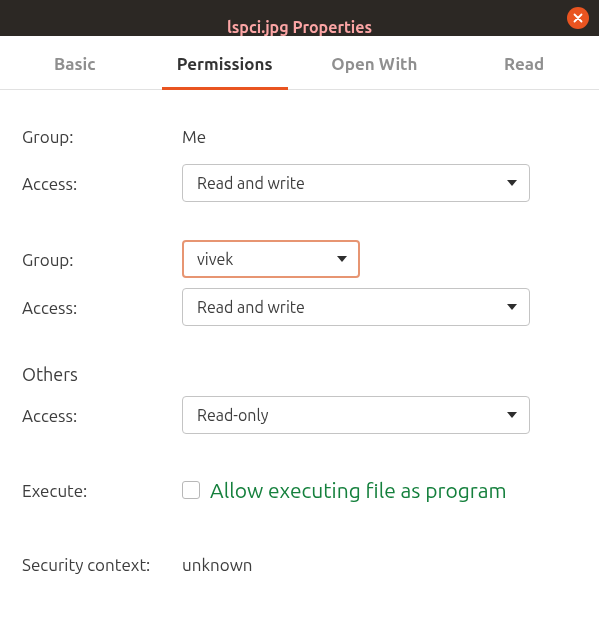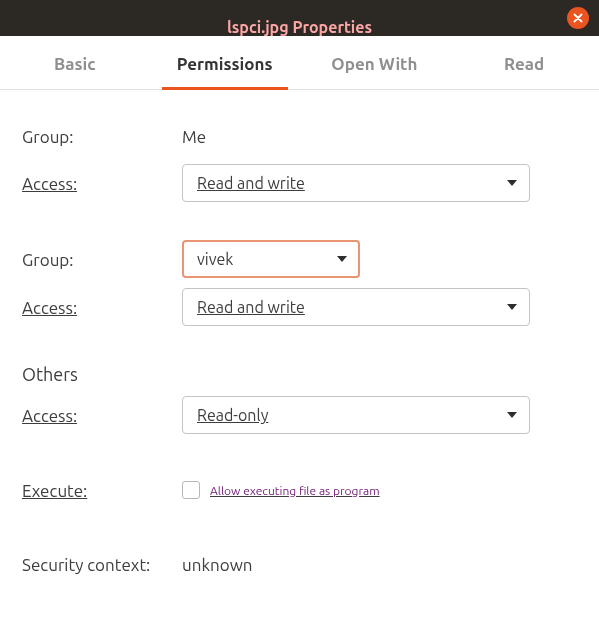--- a/index.html
+++ b/index.html
@@ -69,21 +69,21 @@
   .content {
     padding: 28px 22px 20px 22px;
   }
   .row {
     display: flex;
     align-items: center;
     margin-bottom: 18px;
     min-height: 36px;
   }
   .row.compact { margin-bottom: 10px; }
-  .row.gap-after { margin-bottom: 38px; text-decoration: underline; }
+  .row.gap-after { margin-bottom: 38px; }
   .label-col {
     width: 160px;
     flex-shrink: 0;
     font-size: 17px;
     color: #3d3d3d;
   }
   .value-col {
     flex: 1;
     font-size: 17px;
     color: #3d3d3d;
@@ -119,22 +119,22 @@
     gap: 10px;
   }
   .checkbox {
     width: 18px; height: 18px;
     border: 1px solid #b8b8b8;
     border-radius: 3px;
     background: #fff;
     cursor: pointer;
   }
   .checkbox-label {
-    font-size: 12px;
-    color: #701a75;
+    font-size: 21px;
+    color: #15803d;
   }
   .section-header {
     font-size: 18px;
     color: #3d3d3d;
     margin-bottom: 12px;
   }
 </style>
 </head>
 <body>
 

